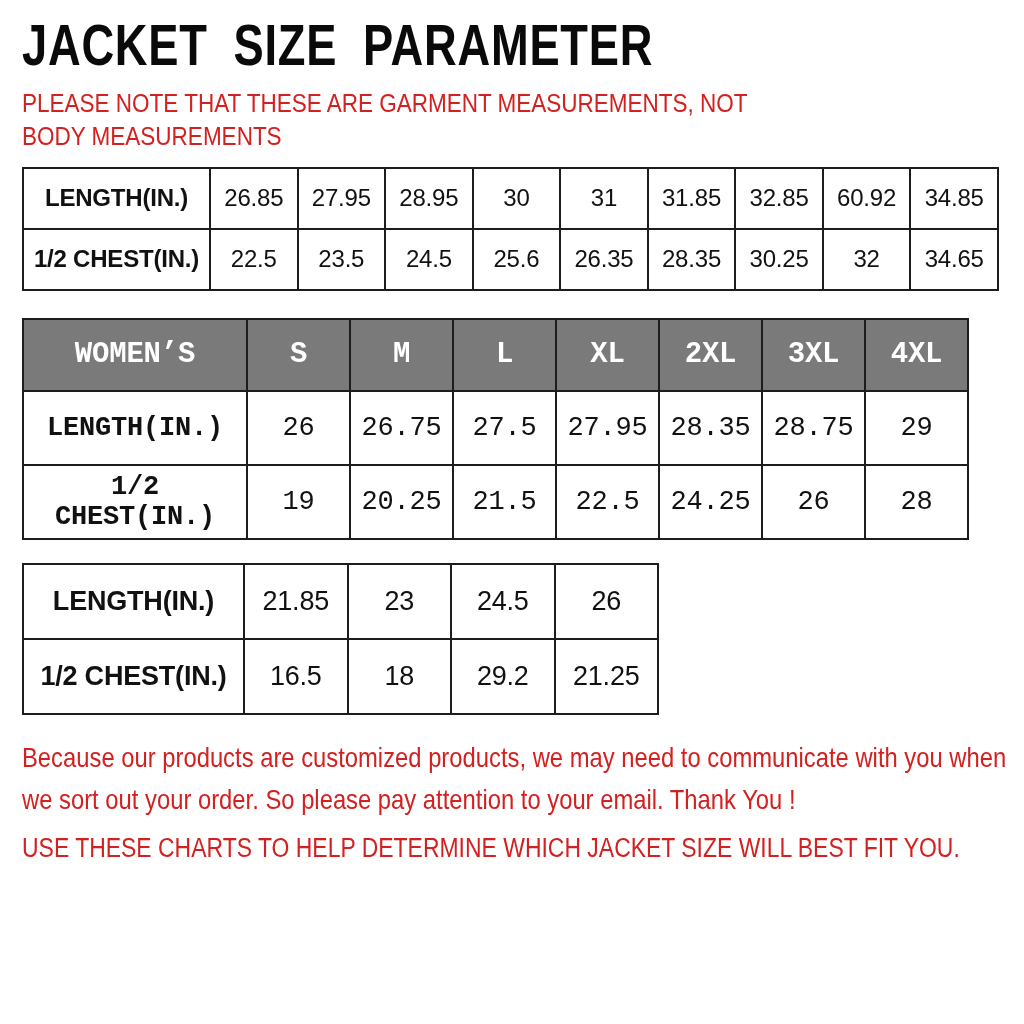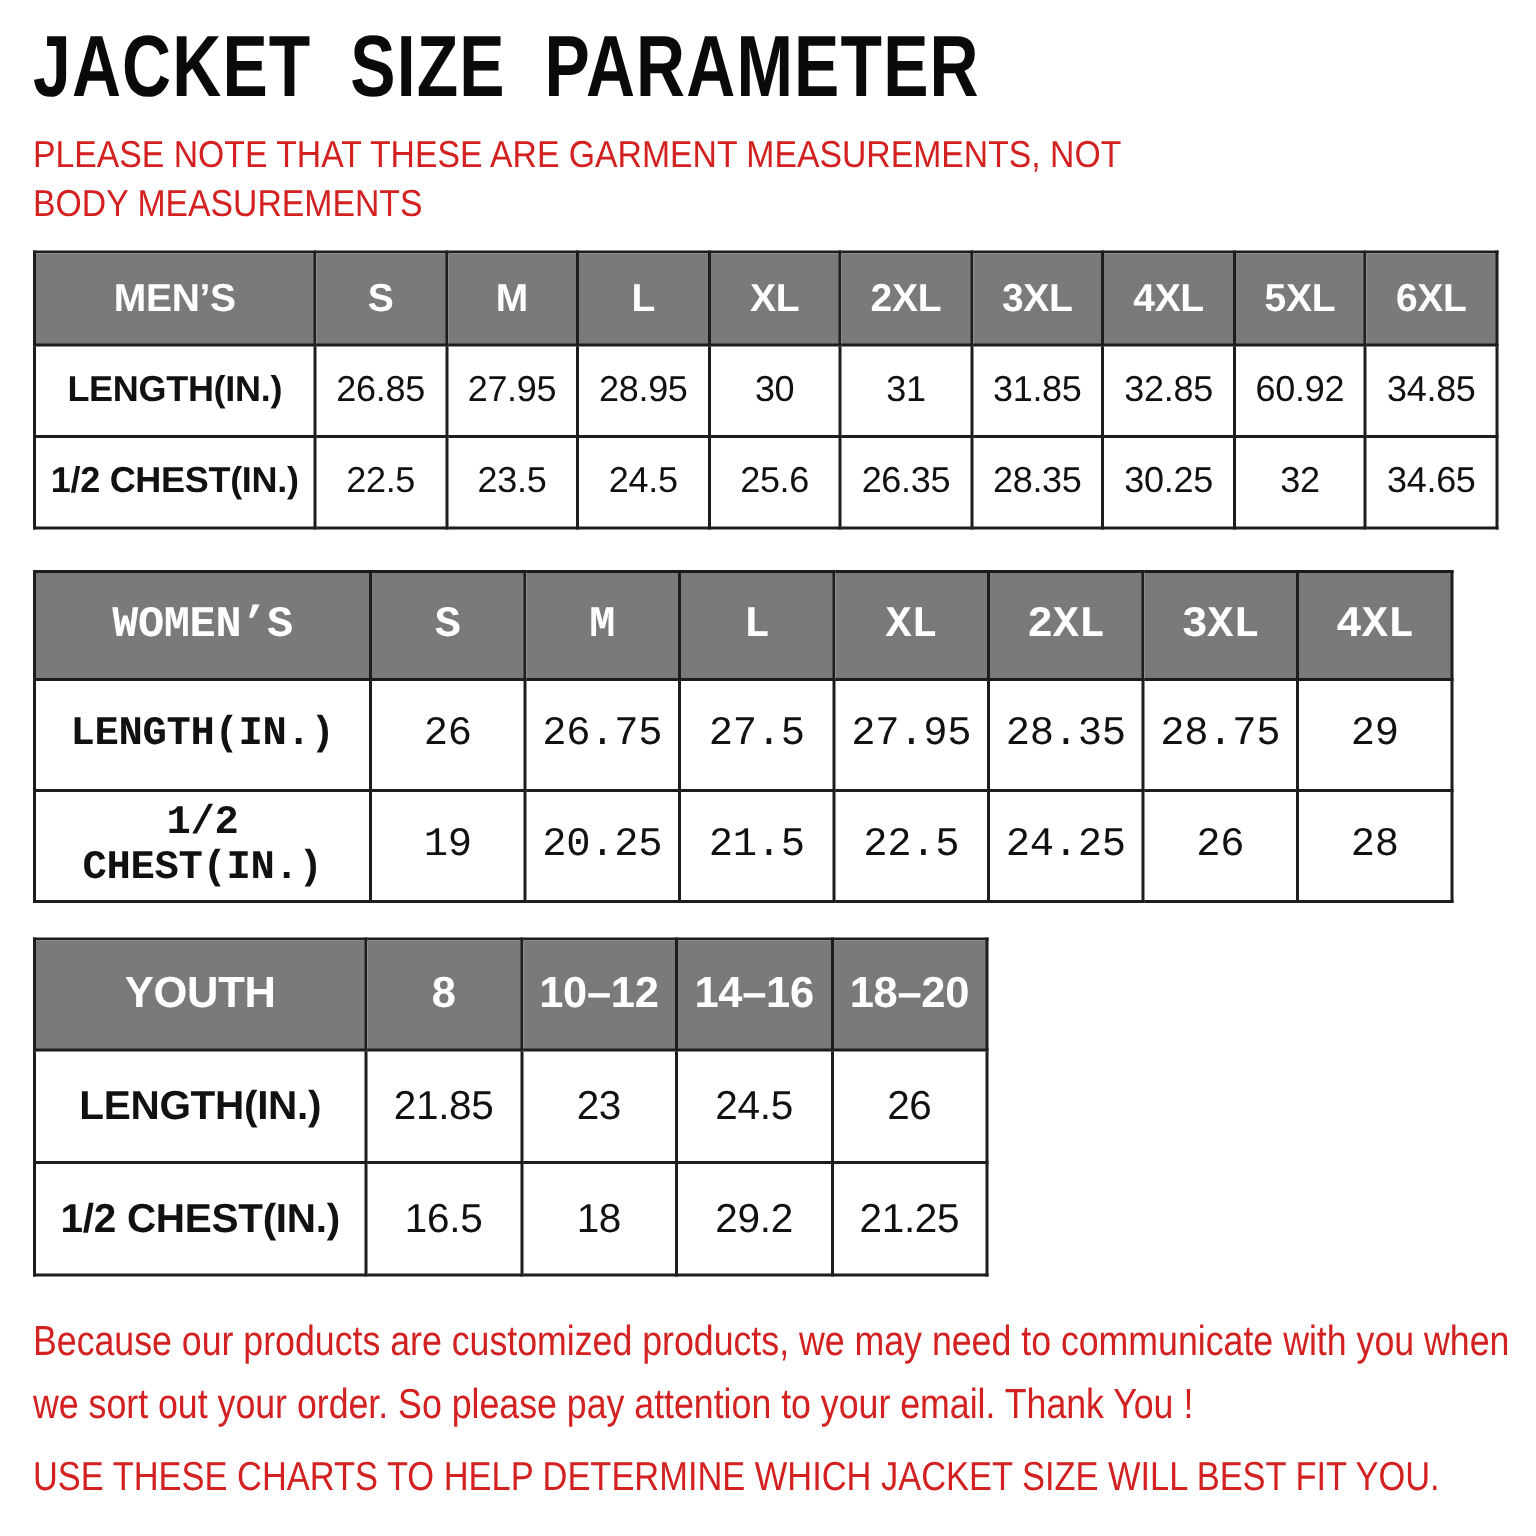--- a/index.html
+++ b/index.html
@@ -72,32 +72,20 @@
 
 <div class="title">JACKET SIZE PARAMETER</div>
 
 
 <div class="note red">PLEASE NOTE THAT THESE ARE GARMENT MEASUREMENTS, NOT BODY MEASUREMENTS</div>
 
 
 <div id="tables">
     <table class="t-mens">
       <tbody>
-        <tr class="head">
-          <th>MEN’S</th>
-          <th>S</th>
-          <th>M</th>
-          <th>L</th>
-          <th>XL</th>
-          <th>2XL</th>
-          <th>3XL</th>
-          <th>4XL</th>
-          <th>5XL</th>
-          <th>6XL</th>
-        </tr>
         <tr>
           <td class="label">LENGTH(IN.)</td>
           <td class="val">26.85</td>
           <td class="val">27.95</td>
           <td class="val">28.95</td>
           <td class="val">30</td>
           <td class="val">31</td>
           <td class="val">31.85</td>
           <td class="val">32.85</td>
           <td class="val">60.92</td>
@@ -146,27 +134,20 @@
           <td class="val">21.5</td>
           <td class="val">22.5</td>
           <td class="val">24.25</td>
           <td class="val">26</td>
           <td class="val">28</td>
         </tr>
       </tbody>
     </table>
     <table class="t-youth">
       <tbody>
-        <tr class="head">
-          <th>YOUTH</th>
-          <th>8</th>
-          <th>10–12</th>
-          <th>14–16</th>
-          <th>18–20</th>
-        </tr>
         <tr>
           <td class="label">LENGTH(IN.)</td>
           <td class="val">21.85</td>
           <td class="val">23</td>
           <td class="val">24.5</td>
           <td class="val">26</td>
         </tr>
         <tr>
           <td class="label">1/2 CHEST(IN.)</td>
           <td class="val">16.5</td>

